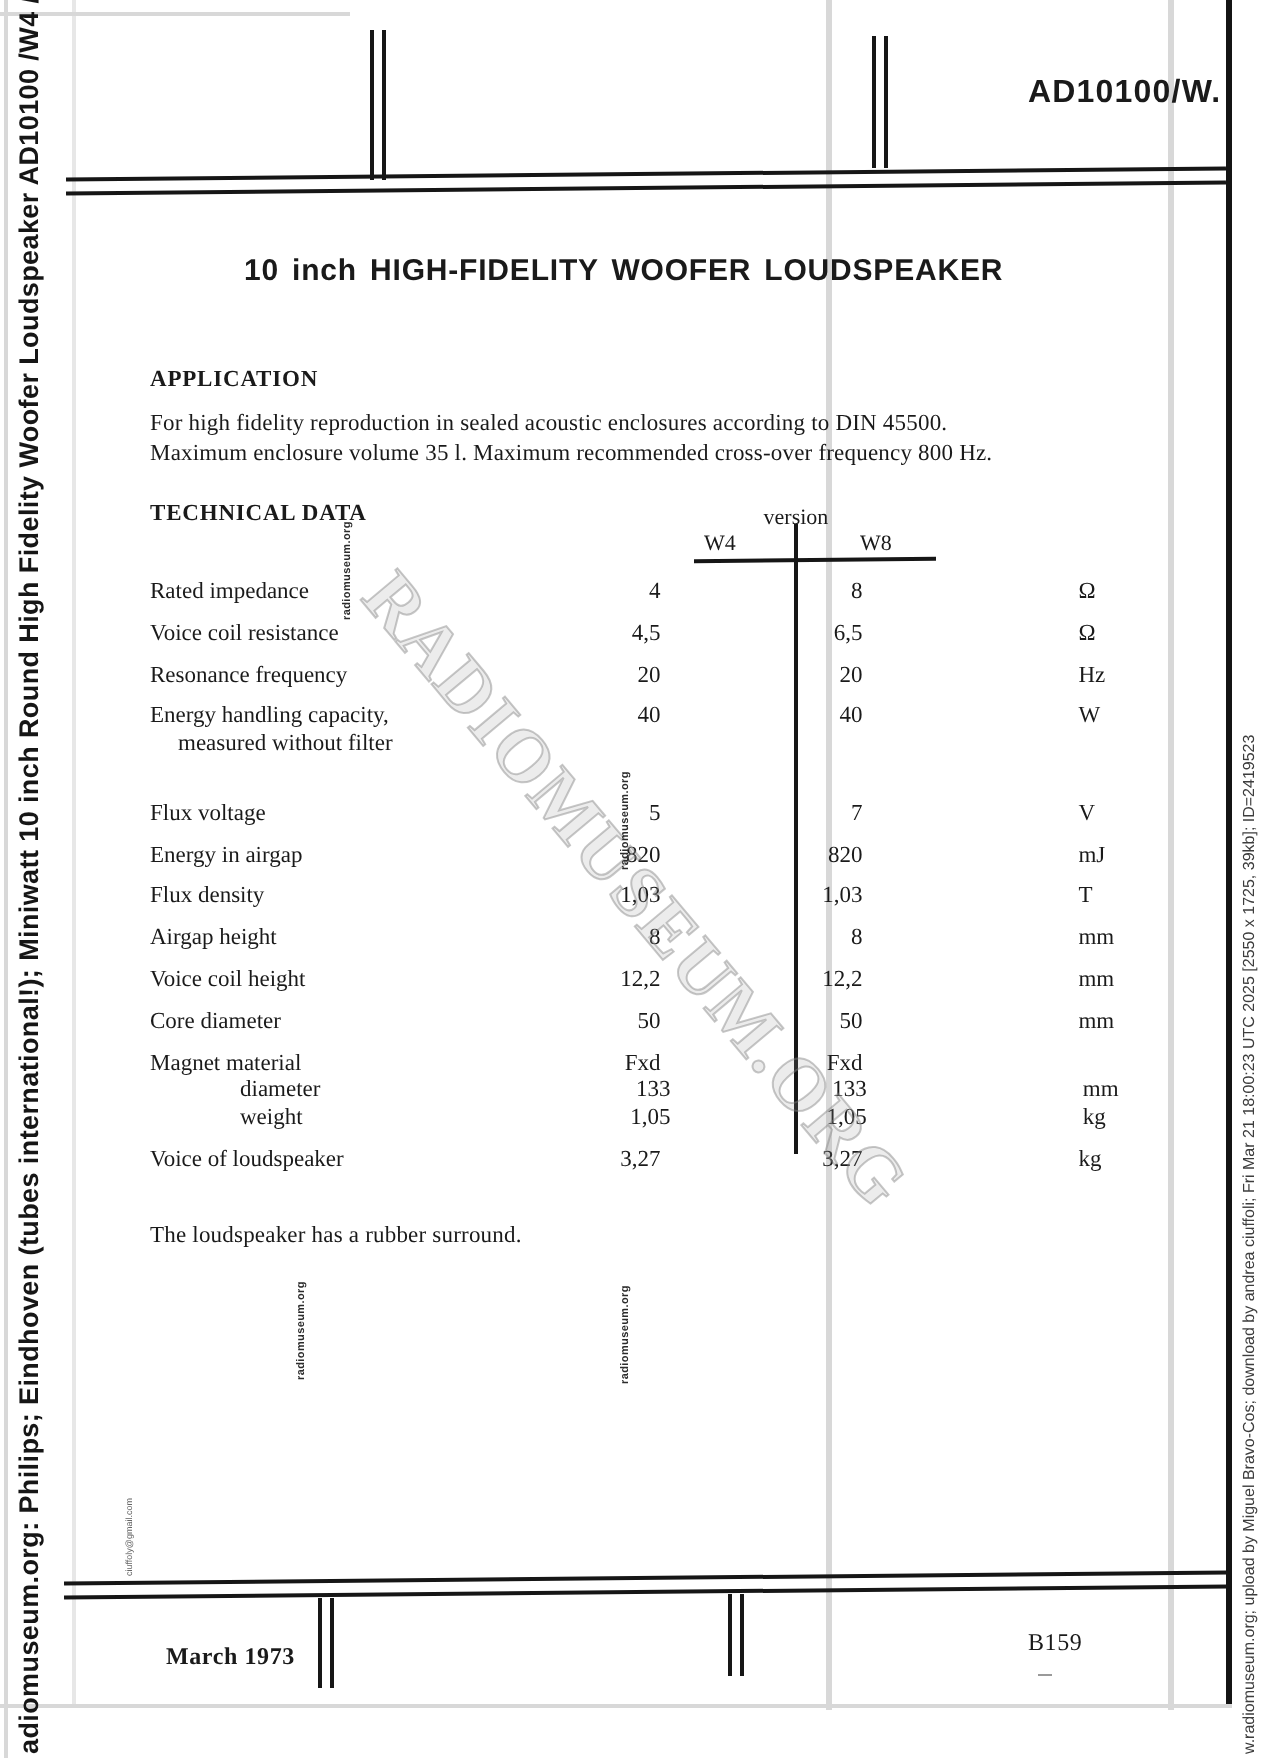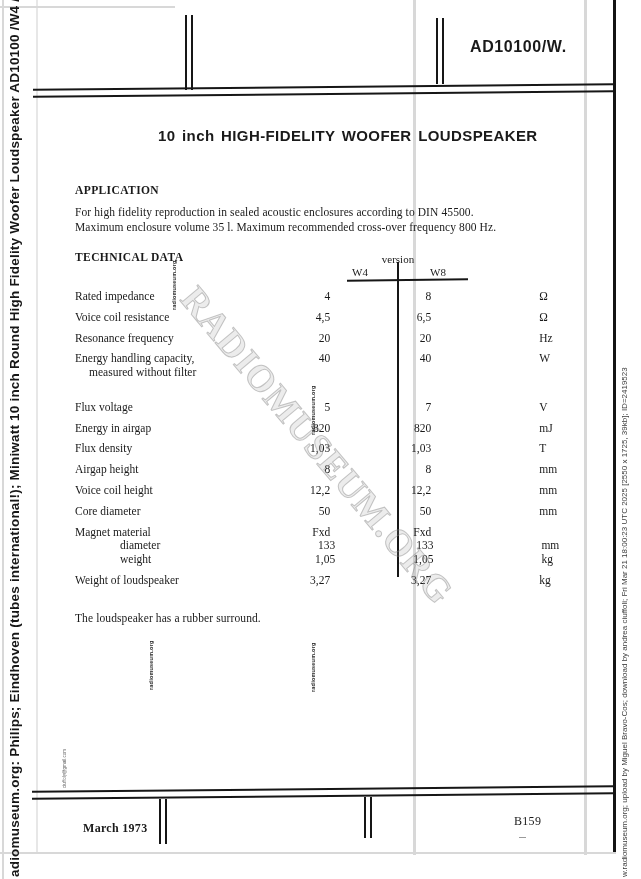--- a/index.html
+++ b/index.html
@@ -18,23 +18,23 @@
   
   .vline{position:absolute;top:0;}
   .ink{background:#1a1a1a;}
   .gray{background:#d8d8d8;}
   .ltgray{background:#e7e7e7;}
   
   .rule{position:absolute;height:2px;background:#161616;transform:rotate(-0.55deg);}
   .tick{position:absolute;width:4px;border-left:2px solid #161616;border-right:2px solid #161616;}
   
   .doc-code{font-family:"Liberation Sans",sans-serif;font-weight:bold;font-size:16px;
-            letter-spacing:0.6px;}
+            letter-spacing:0.6px;margin-left:44px;}
   .page-title{font-family:"Liberation Sans",sans-serif;font-weight:bold;font-size:15px;
-              letter-spacing:0.4px;word-spacing:2px;margin-left:36px;}
+              letter-spacing:0.4px;word-spacing:2px;}
   .sect{font-weight:bold;font-size:11.5px;letter-spacing:0.4px;}
   .body-txt{font-size:11.5px;letter-spacing:0.1px;}
   
   .colhdr{font-size:11px;}
   .table{position:absolute;left:75px;top:290px;width:505px;font-size:11.5px;}
   .trow{display:flex;height:13.8px;line-height:13.8px;gap:48px;}
   .trow.gap{margin-top:7px;}
   .lbl{width:270px;}
   .ind1{padding-left:14px;box-sizing:border-box;}
   .ind2{padding-left:45px;box-sizing:border-box;}
@@ -172,21 +172,21 @@
         <span class="v w8">133</span>
         <span class="unit">mm</span>
       </div>
       <div class="trow">
         <span class="lbl ind2">weight</span>
         <span class="v w4">1,05</span>
         <span class="v w8">1,05</span>
         <span class="unit">kg</span>
       </div>
       <div class="trow gap">
-        <span class="lbl">Weight of loudspeaker</span>
+        <span class="lbl">Voice of loudspeaker</span>
         <span class="v w4">3,27</span>
         <span class="v w8">3,27</span>
         <span class="unit">kg</span>
       </div>
     </div>
 
   <div class="abs body-txt nowrap" style="left:75px;top:612px;">The loudspeaker has a rubber surround.</div>
 
   <div class="abs wm-diag">RADIOMUSEUM.ORG</div>
   <div class="abs rot wm-small" style="left:171px;top:310px;">radiomuseum.org</div>

